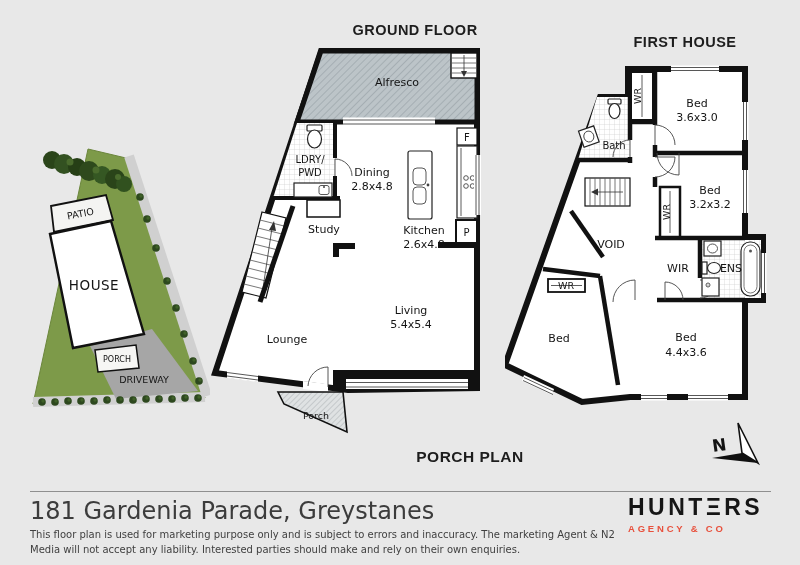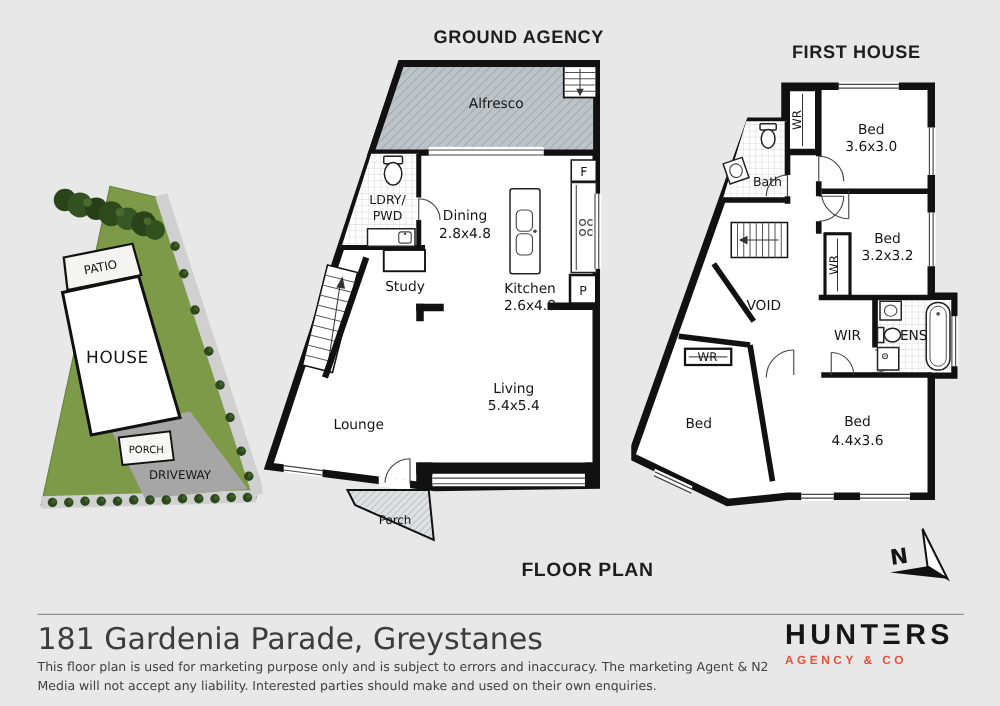--- a/index.html
+++ b/index.html
@@ -98,21 +98,21 @@
   </g>
   <polygon points="21,66 76,55 83,80 24,92" fill="#f4f4f2" stroke="#111" stroke-width="1.8"></polygon>
   <polygon points="20,94 81,81 114,194 43,208" fill="#ffffff" stroke="#111" stroke-width="2.4"></polygon>
   <polygon points="65,210 106,205 109,228 68,232" fill="#f6f6f4" stroke="#111" stroke-width="1.5"></polygon>
   <text class="t9 mid" x="51" y="77" transform="rotate(-11 51,77)">PATIO</text>
   <text class="mid" x="64" y="150" style="font-size:13.5px;letter-spacing:.5px">HOUSE</text>
   <text class="t8 mid" x="87" y="222">PORCH</text>
   <text class="t9 mid" x="114" y="243">DRIVEWAY</text>
 </svg>
 
-<div class="abs plan-title" style="left:320px;top:22px;width:190px">GROUND AGENCY</div>
+<div class="abs plan-title" style="left:320px;top:22px;width:190px">GROUND FLOOR</div>
 
 <svg class="abs" style="left:200px;top:40px" width="300" height="410" viewBox="0 0 300 410">
 
   <polygon points="121,11 277,11 277,348 148,350 15,333" fill="#ffffff" stroke="#111" stroke-width="6"></polygon>
 
   <polygon points="121,11 277,11 277,82 97,82" fill="url(#hatchAlf)" stroke="#111" stroke-width="5"></polygon>
   <g>
     <rect x="251" y="13" width="26" height="25" fill="#fff" stroke="#111" stroke-width="1.4"></rect>
     <line x1="251" y1="18" x2="277" y2="18" class="tread"></line>
       <line x1="251" y1="23" x2="277" y2="23" class="tread"></line>
@@ -224,21 +224,21 @@
   <text class="t11 mid" x="197" y="46">Alfresco</text>
   <text class="t11 mid" x="172" y="136">Dining</text>
   <text class="t11 mid" x="172" y="150">2.8x4.8</text>
   <text class="t11 mid" x="224" y="194">Kitchen</text>
   <text class="t11 mid" x="224" y="208">2.6x4.8</text>
   <text class="t11 mid" x="211" y="274">Living</text>
   <text class="t11 mid" x="211" y="288">5.4x5.4</text>
   <text class="t11 mid" x="87" y="303">Lounge</text>
 </svg>
 
-<div class="abs plan-title big" style="left:380px;top:448px;width:180px">FLOOR PLAN</div>
+<div class="abs plan-title big" style="left:380px;top:448px;width:180px">PORCH PLAN</div>
 
 <div class="abs plan-title" style="left:595px;top:34px;width:180px">FIRST HOUSE</div>
 
 <svg class="abs" style="left:505px;top:45px" width="285" height="395" viewBox="0 0 285 395">
 
   <path d="M123,24 H240 V192 H258 V255 H240 V352 H125 L77,357 L0,320 L95,52 H123 Z" fill="#ffffff" stroke="#111" stroke-width="6"></path>
 
   <polygon points="92,52 125,52 125,115 73,115" fill="url(#tiles)"></polygon>
   <rect x="197" y="195" width="59" height="58" fill="url(#tiles)"></rect>
 
@@ -377,18 +377,18 @@
   <g>
     <polygon points="48,5 68,45 52,35" fill="#fff" stroke="#111" stroke-width="1.6"></polygon>
     <polygon points="52,35 68,45 22,40" fill="#111"></polygon>
   </g>
 </svg>
 
 <div id="footer-divider"></div>
 <div id="address">181 Gardenia Parade, Greystanes</div>
 <div id="disclaimer">
   <div>This floor plan is used for marketing purpose only and is subject to errors and inaccuracy. The marketing Agent &amp; N2</div>
-  <div>Media will not accept any liability. Interested parties should make and used on their own enquiries.</div>
+  <div>Media will not accept any liability. Interested parties should make and rely on their own enquiries.</div>
 </div>
 <div id="logo">
   <div id="logo-wordmark">HUNTΞRS</div>
   <div id="logo-tagline">AGENCY &amp; CO</div>
 </div>
 
 </body></html>

